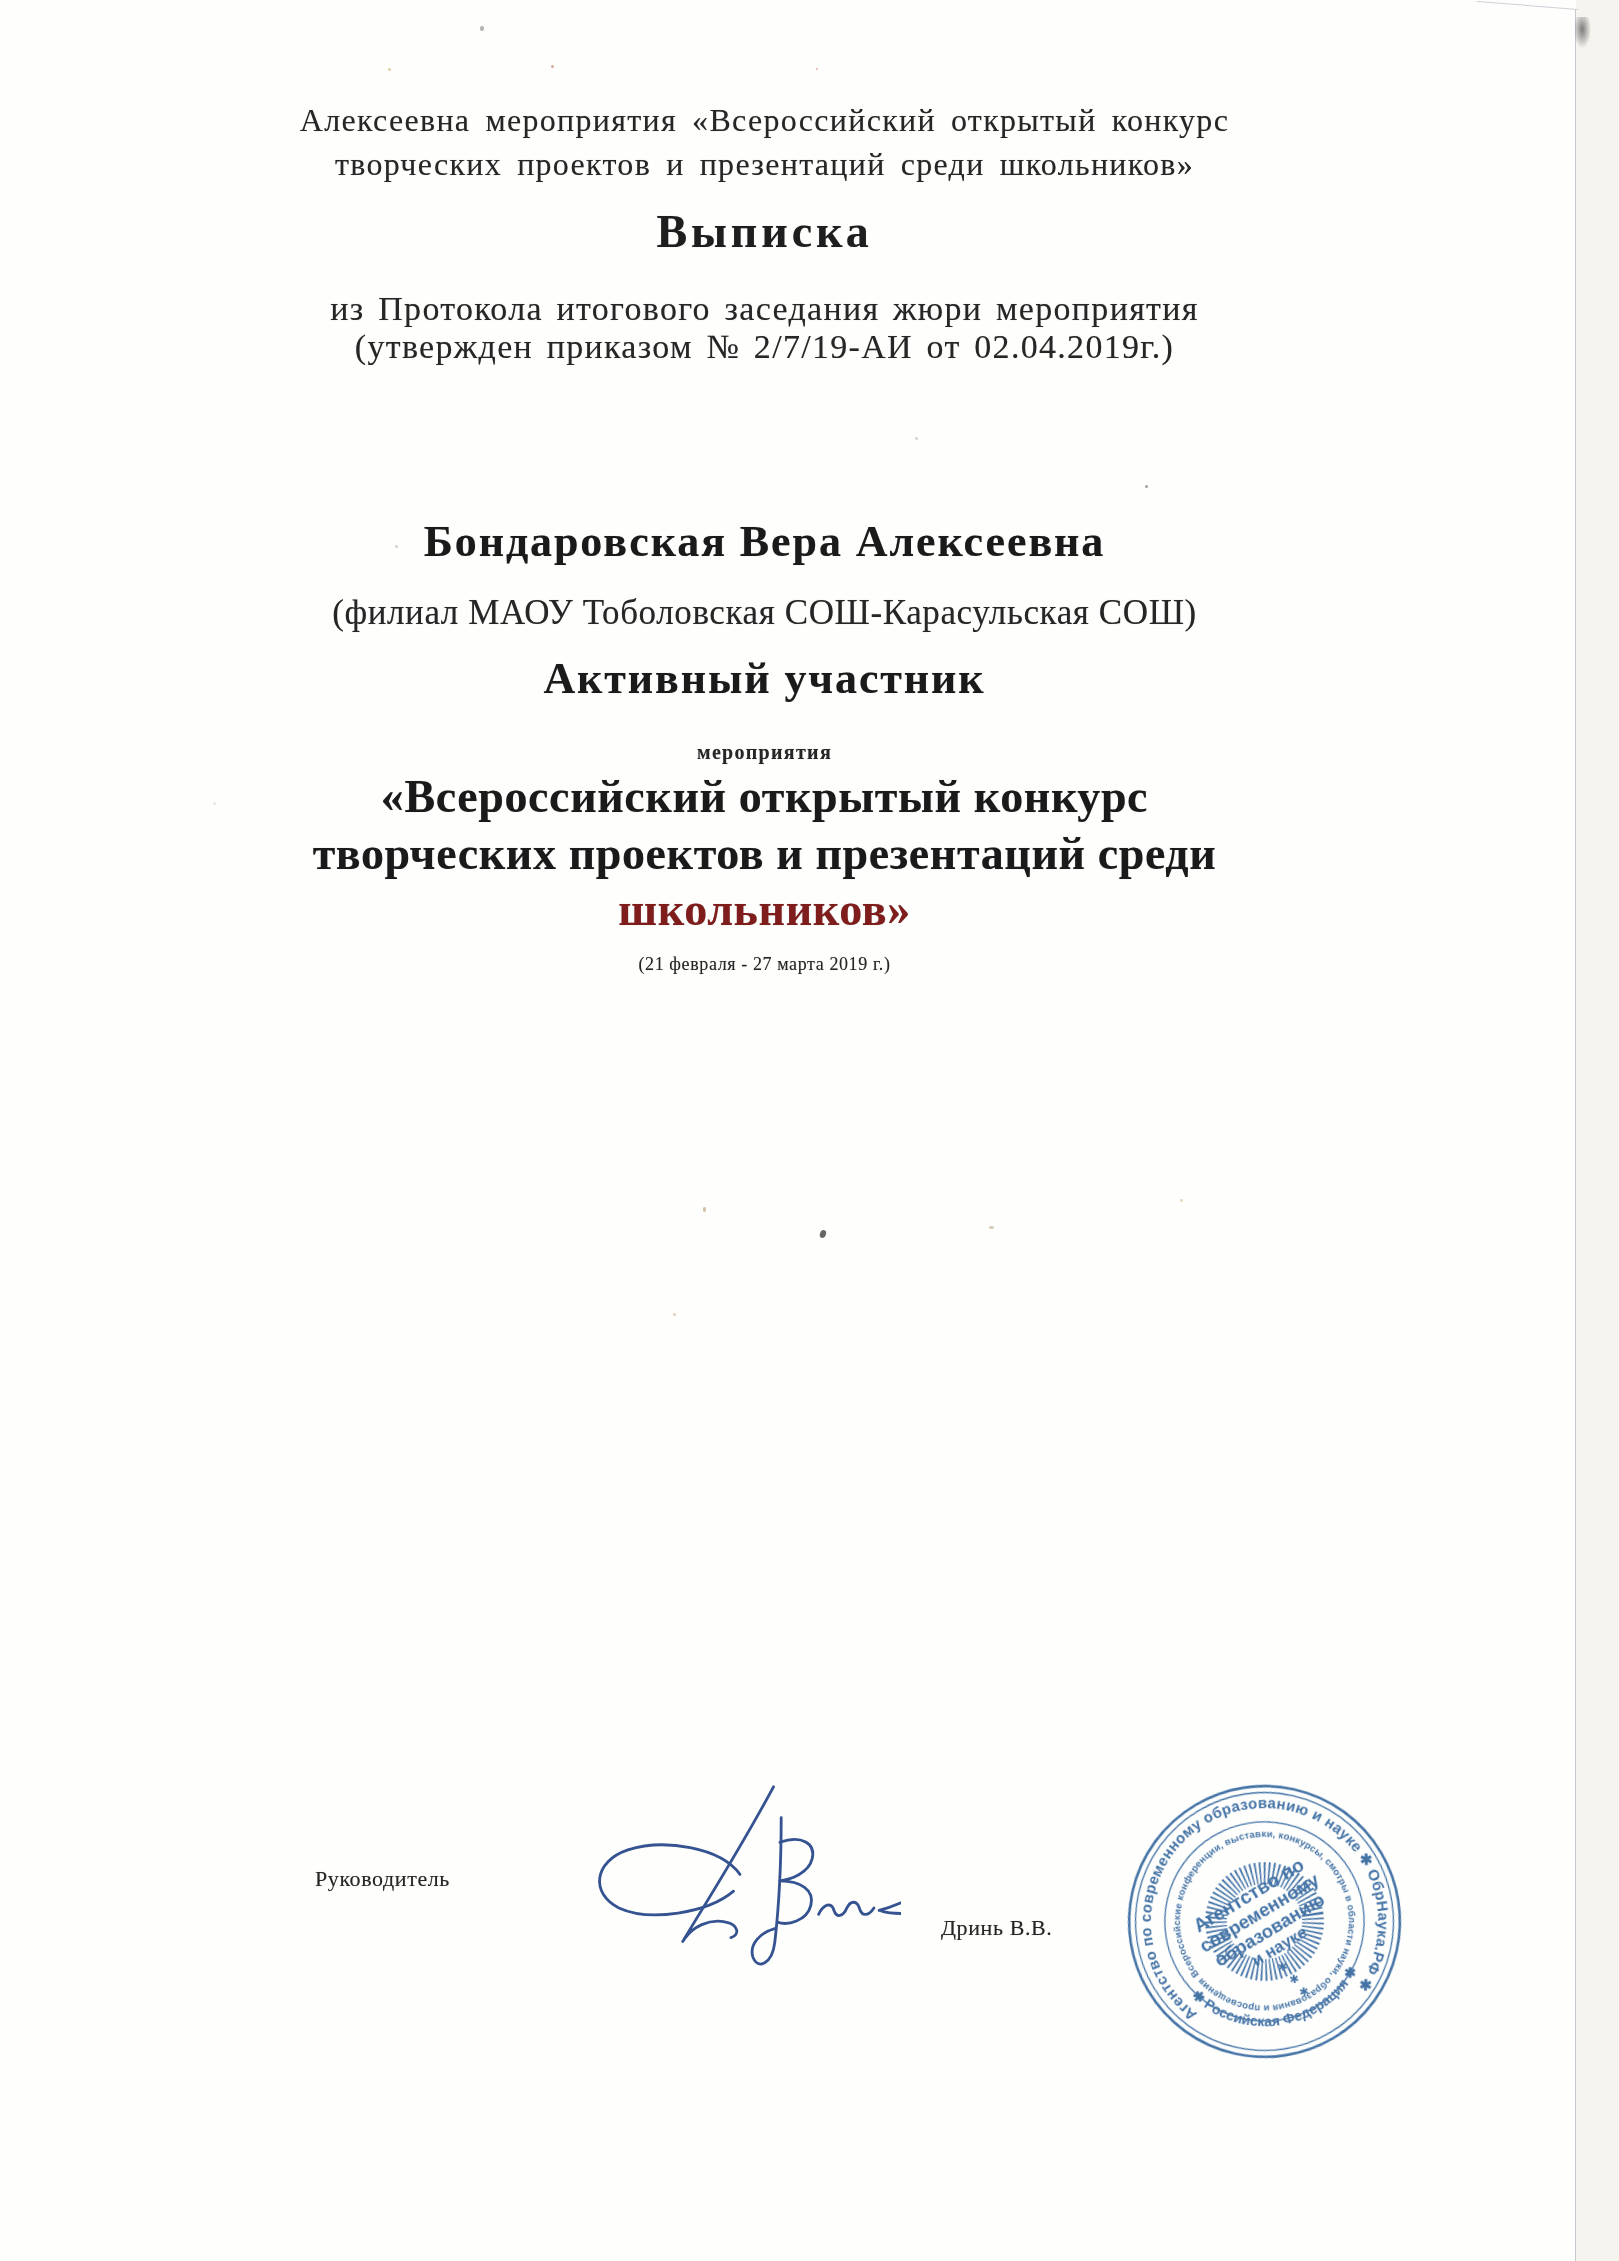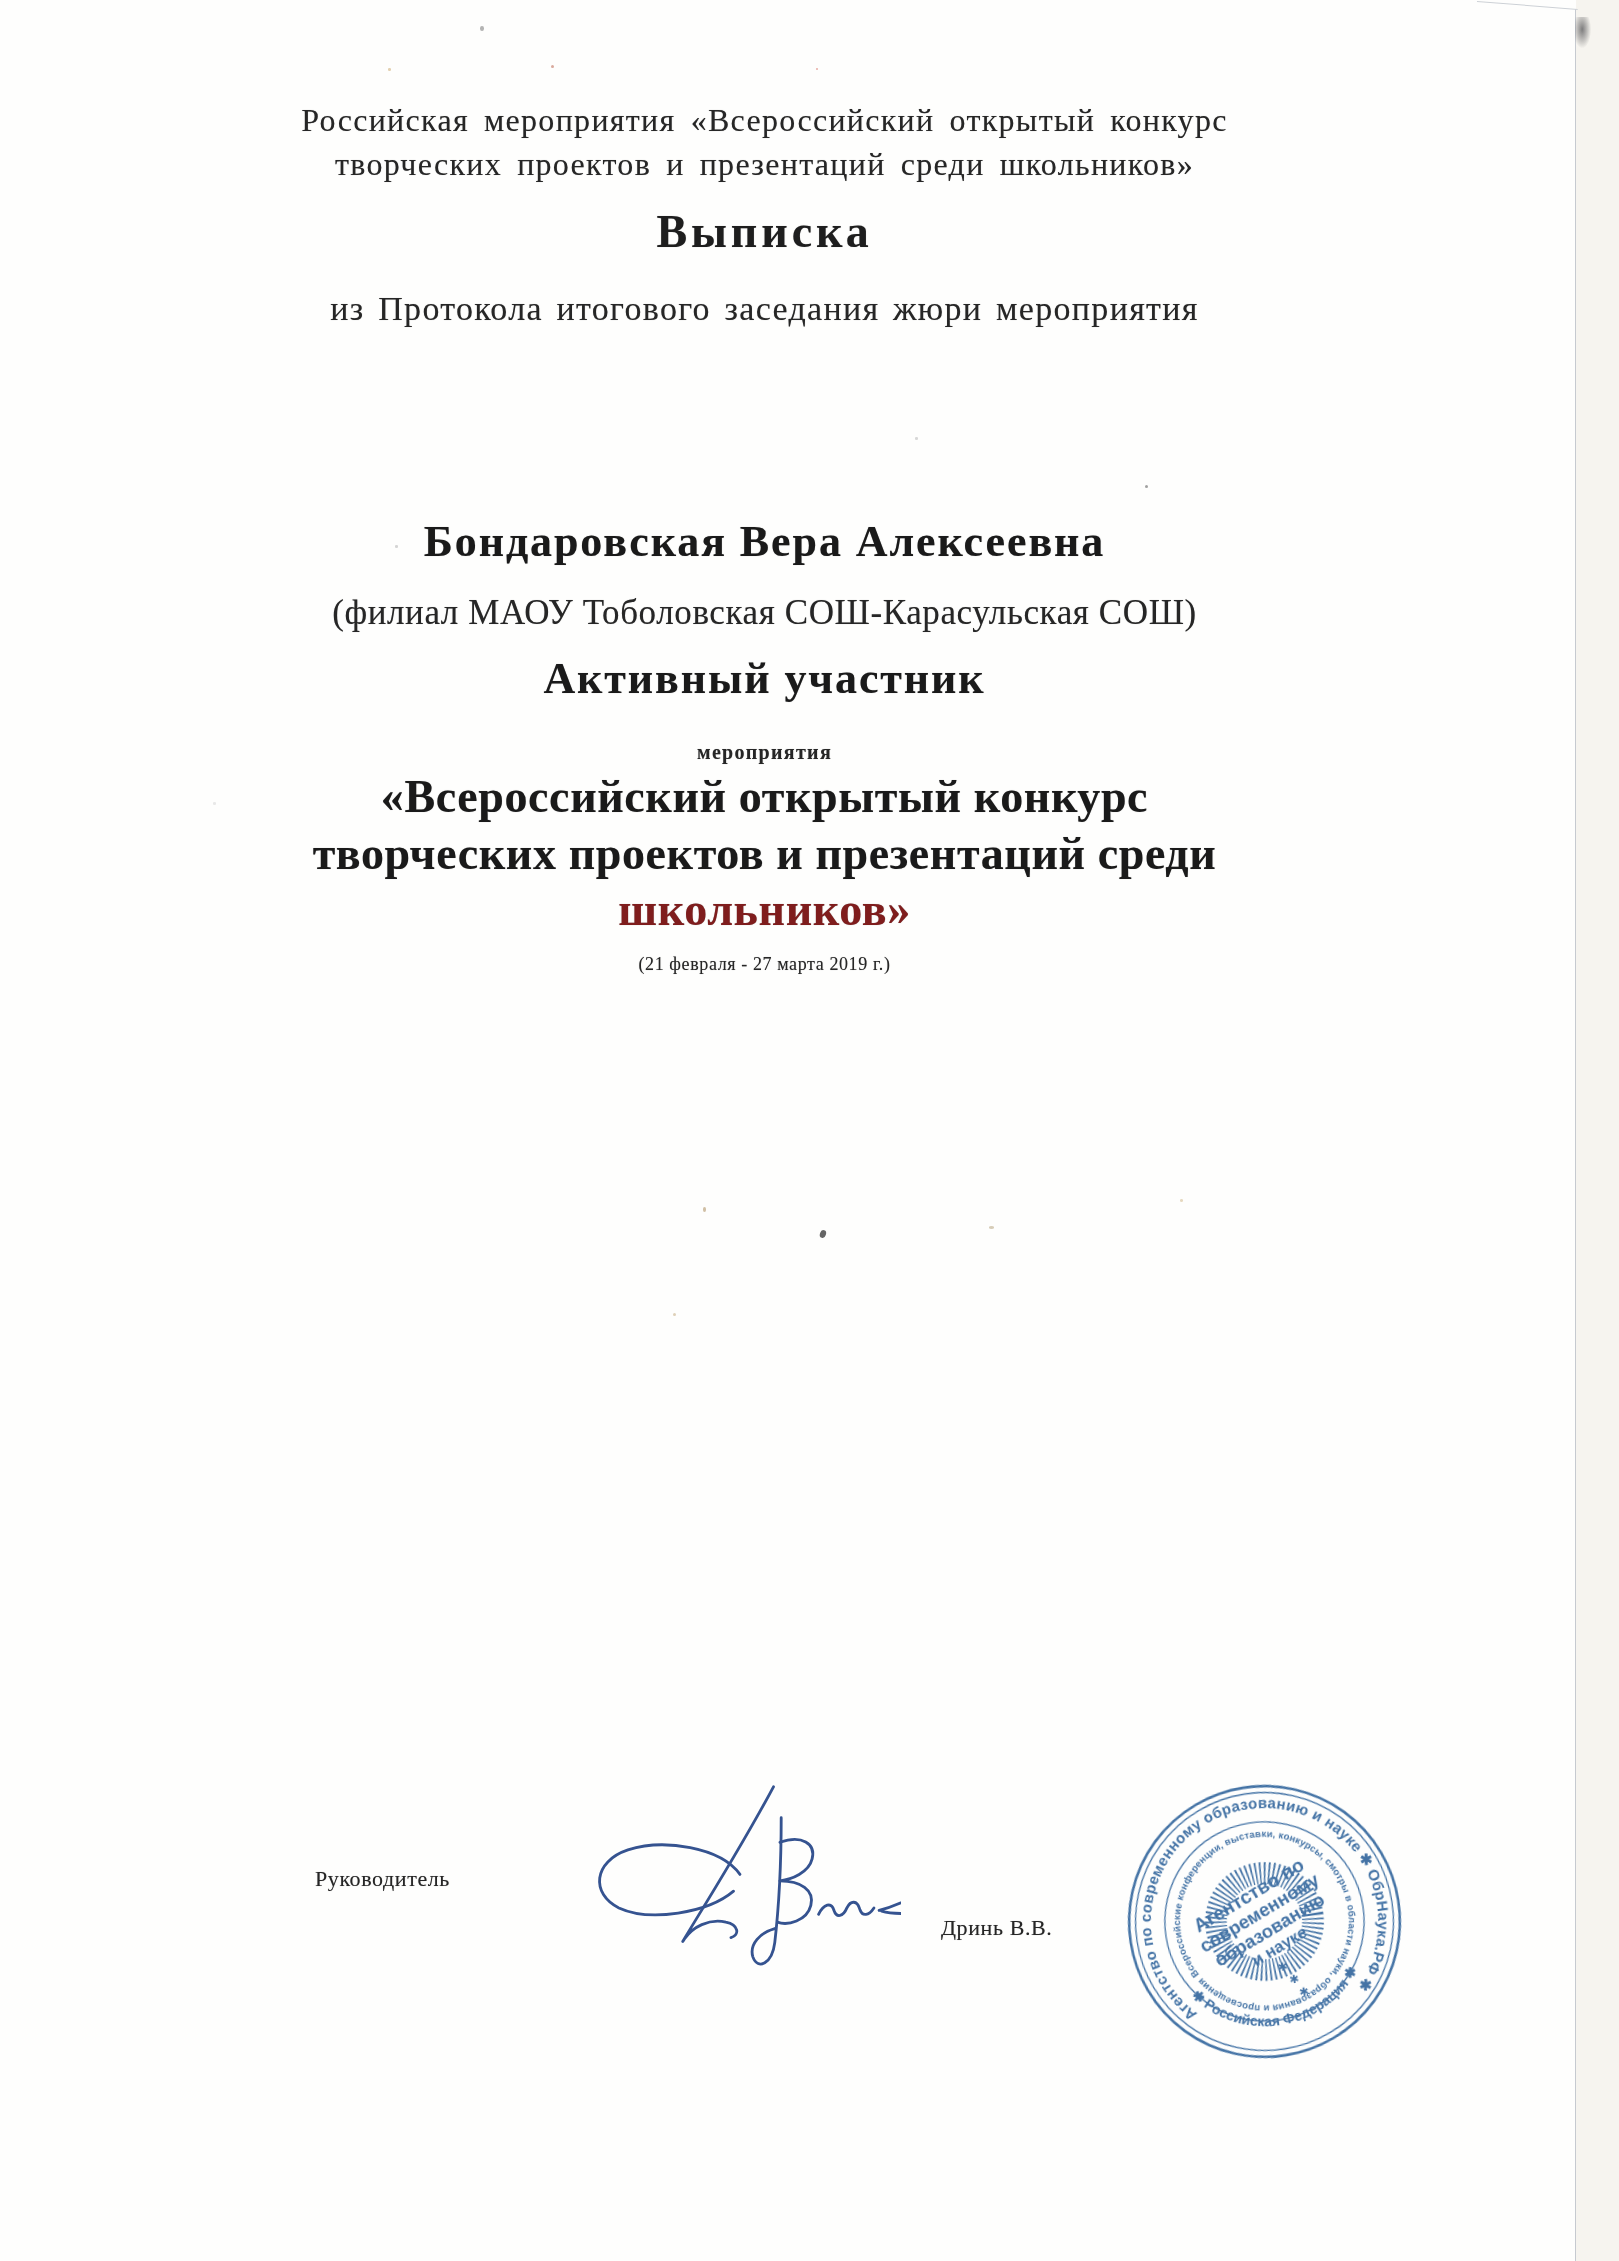--- a/index.html
+++ b/index.html
@@ -47,24 +47,25 @@
 </style>
 </head>
 <body>
 
 <div class="scanner-strip"></div>
 <div class="page-edge"></div>
 <div class="edge-diag"></div>
 <div class="corner-smudge"></div>
 
 <div class="content">
-  <div class="line hdr1">Российская мероприятия «Всероссийский открытый конкурс</div>
+  <div class="line hdr1">Алексеевна мероприятия «Всероссийский открытый конкурс</div>
   <div class="line hdr2">творческих проектов и презентаций среди школьников»</div>
   <div class="line doc-title">Выписка</div>
   <div class="line sub1">из Протокола итогового заседания жюри мероприятия</div>
+  <div class="line sub2">(утвержден приказом № 2/7/19-АИ от 02.04.2019г.)</div>
   <div class="line org">(филиал МАОУ Тоболовская СОШ-Карасульская СОШ)</div>
   <div class="line pname">Бондаровская Вера Алексеевна</div>
   <div class="line status">Активный участник</div>
   <div class="line evlabel">мероприятия</div>
   <div class="line evt1">«Всероссийский открытый конкурс</div>
   <div class="line evt2">творческих проектов и презентаций среди</div>
   <div class="line evt3">школьников»</div>
   <div class="line dates">(21 февраля - 27 марта 2019 г.)</div>
 </div>
 

